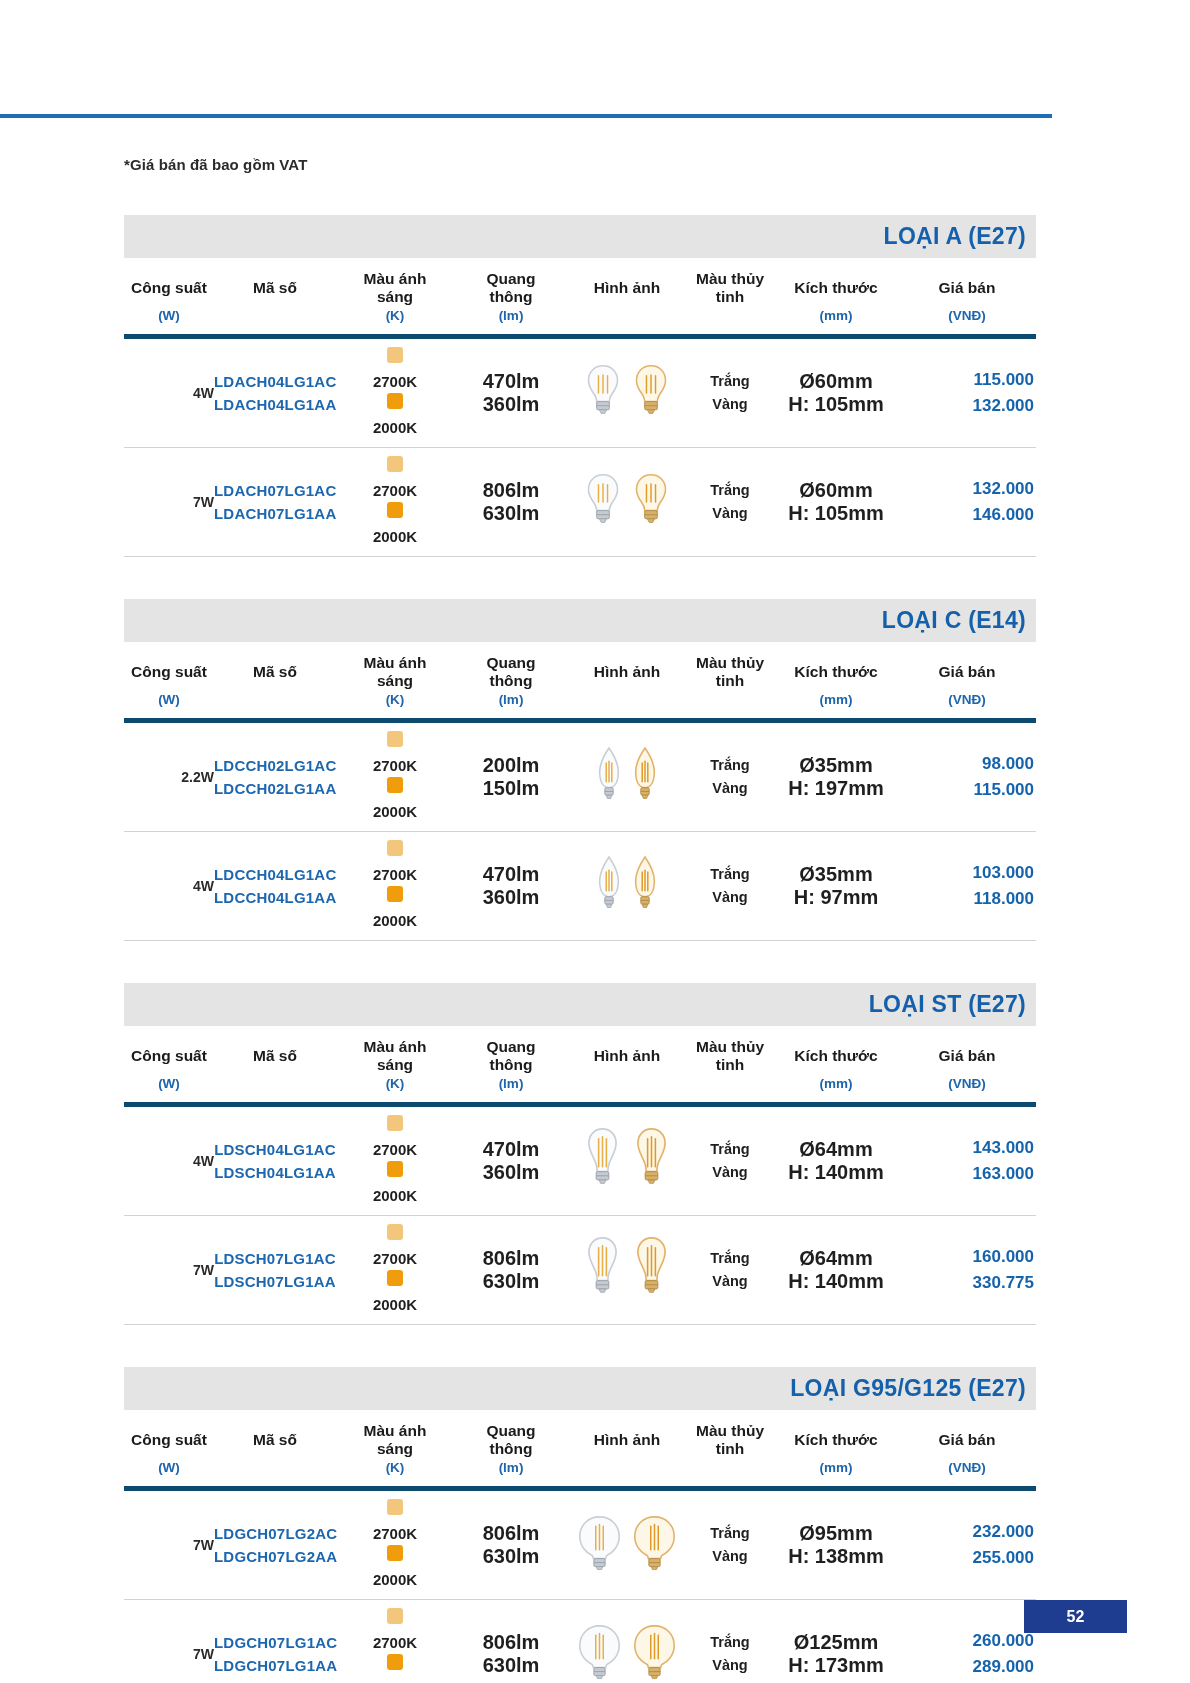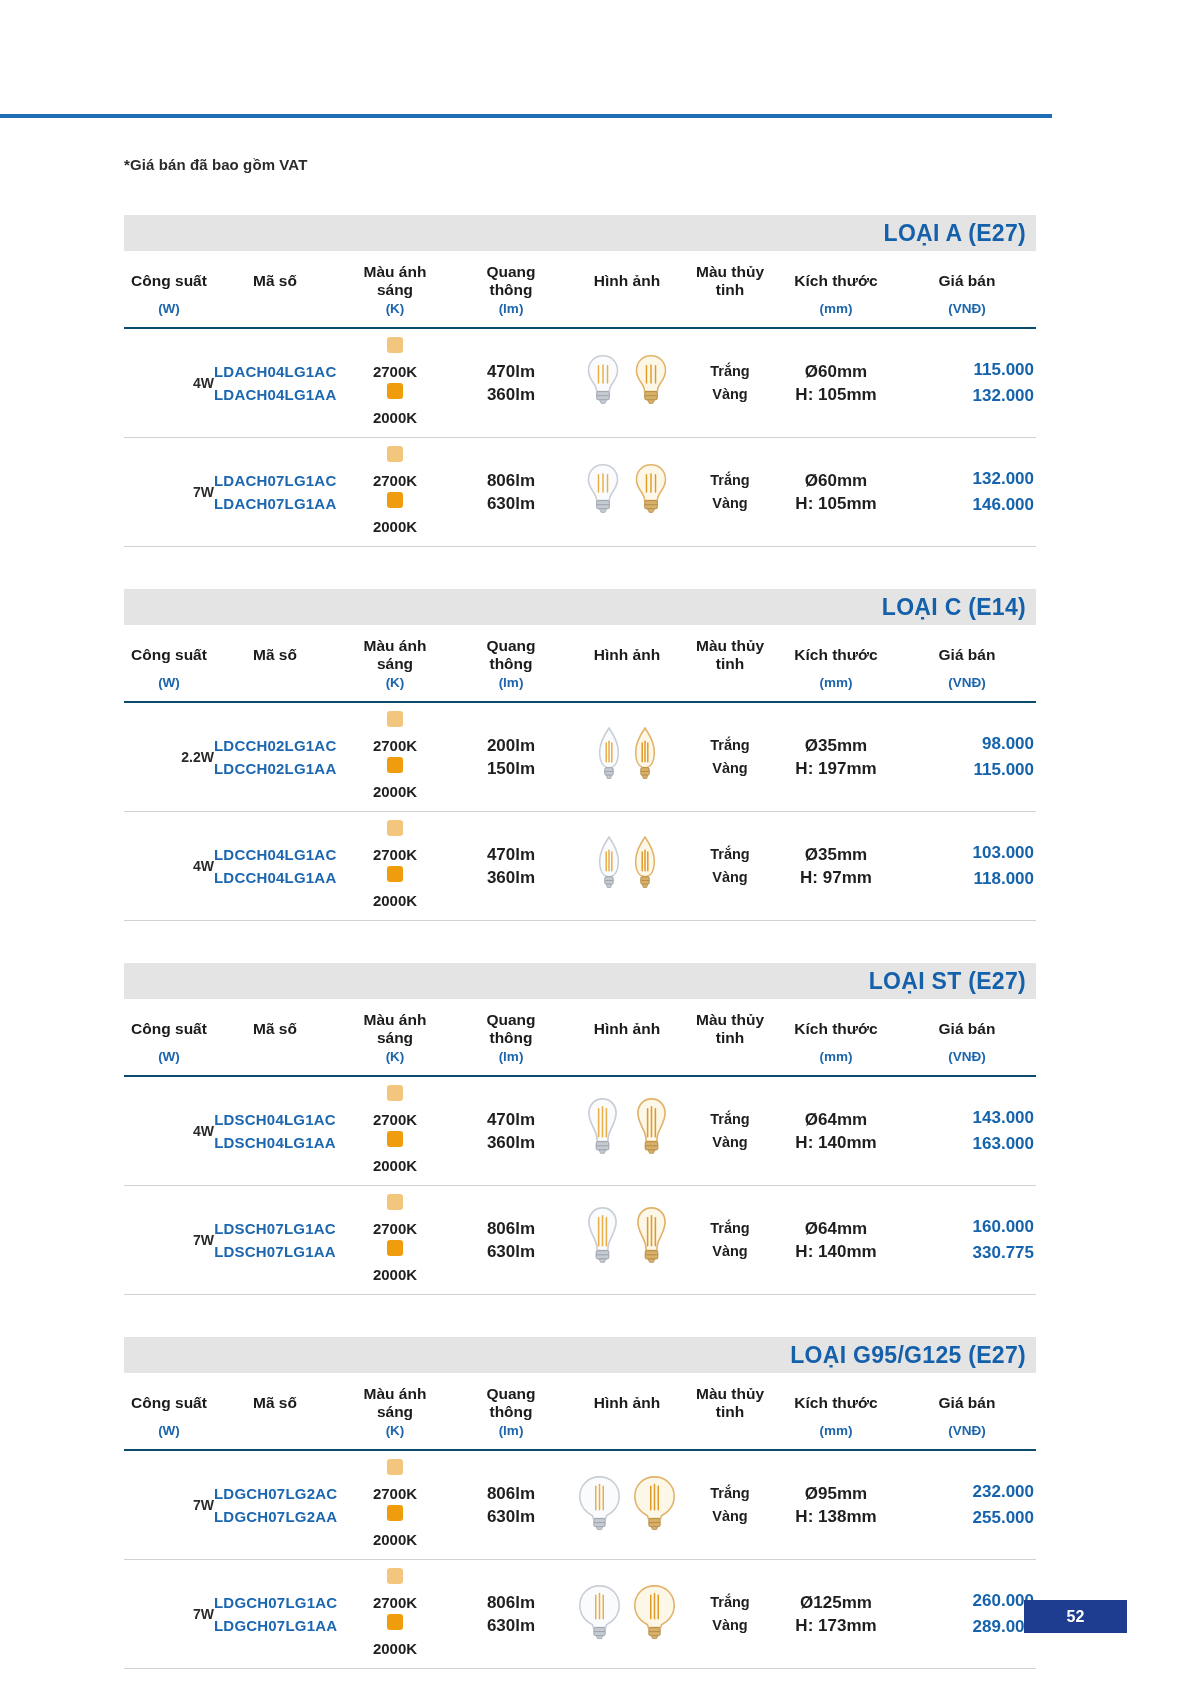--- a/index.html
+++ b/index.html
@@ -5,43 +5,43 @@
   html,body { margin:0; padding:0; background:#ffffff; }
   .page {
     position:relative; width:1190px; height:1683px; background:#ffffff;
     font-family:"Liberation Sans", sans-serif; overflow:hidden;
   }
   .top-rule { position:absolute; left:0; top:114px; width:1052px; height:4px; background:#1f6db6; }
   .content { position:absolute; left:124px; top:156px; width:912px; }
   .vat-note { font-size:15px; font-weight:bold; color:#2b2b2b; letter-spacing:0.1px; }
   .section { margin-top:42px; }
   .banner {
-    height:36px; background:#e4e4e4; display:flex; align-items:center;
+    height:43px; background:#e4e4e4; display:flex; align-items:center;
     justify-content:flex-end; padding-right:10px; box-sizing:border-box;
   }
   .banner-title { color:#1560ab; font-size:23px; font-weight:bold; letter-spacing:0.3px; }
   .grid8 { display:grid; grid-template-columns:90px 122px 118px 114px 118px 88px 124px 138px; }
-  .thead { border-bottom:2px solid #0c4a6e; padding:10px 0 8px 0; }
+  .thead { border-bottom:5px solid #0c4a6e; padding:10px 0 8px 0; }
   .hcell { display:flex; flex-direction:column; align-items:center; }
   .hlabel {
     height:40px; display:flex; align-items:center; justify-content:center; text-align:center;
     font-size:15.5px; font-weight:bold; color:#1b1b1b; line-height:18px; max-width:92px;
   }
   .hunit { height:18px; font-size:13.5px; font-weight:bold; color:#1d66ad; }
   .trow {
     border-bottom:1px solid #cfd2d6; align-items:center;
     padding:8px 0; min-height:74px; box-sizing:border-box;
   }
   .cell { text-align:center; }
   .pair div { line-height:23px; }
   .power { font-size:14px; font-weight:bold; color:#2a2a2a;text-align:right; }
   .code { font-size:15px; font-weight:bold; color:#1c67b0; letter-spacing:0.2px; }
   .temp-line { display:flex; align-items:center; justify-content:center; gap:7px; font-size:15px; font-weight:bold; color:#1f1f1f;flex-direction:column; }
   .swatch { width:16px; height:16px; border-radius:3px; display:inline-block; flex:0 0 auto; }
-  .lumen, .dim { font-size:17px; font-weight:bold; color:#1f1f1f; }
+  .lumen, .dim { font-size:20px; font-weight:bold; color:#1f1f1f; }
   .glass { font-size:14.5px; font-weight:bold; color:#1f1f1f; }
   .price { font-size:17px; font-weight:bold; color:#1563ac; text-align:right; padding-right:2px; }
   .price div { line-height:26px; }
   .bulbs { display:flex; align-items:flex-end; justify-content:center; gap:8px; }
   .page-badge {
     position:absolute; left:1024px; top:1600px; width:103px; height:33px;
     background:#1e3d90; color:#ffffff; font-size:16px; font-weight:bold;
     display:flex; align-items:center; justify-content:center;
   }
 </style>

